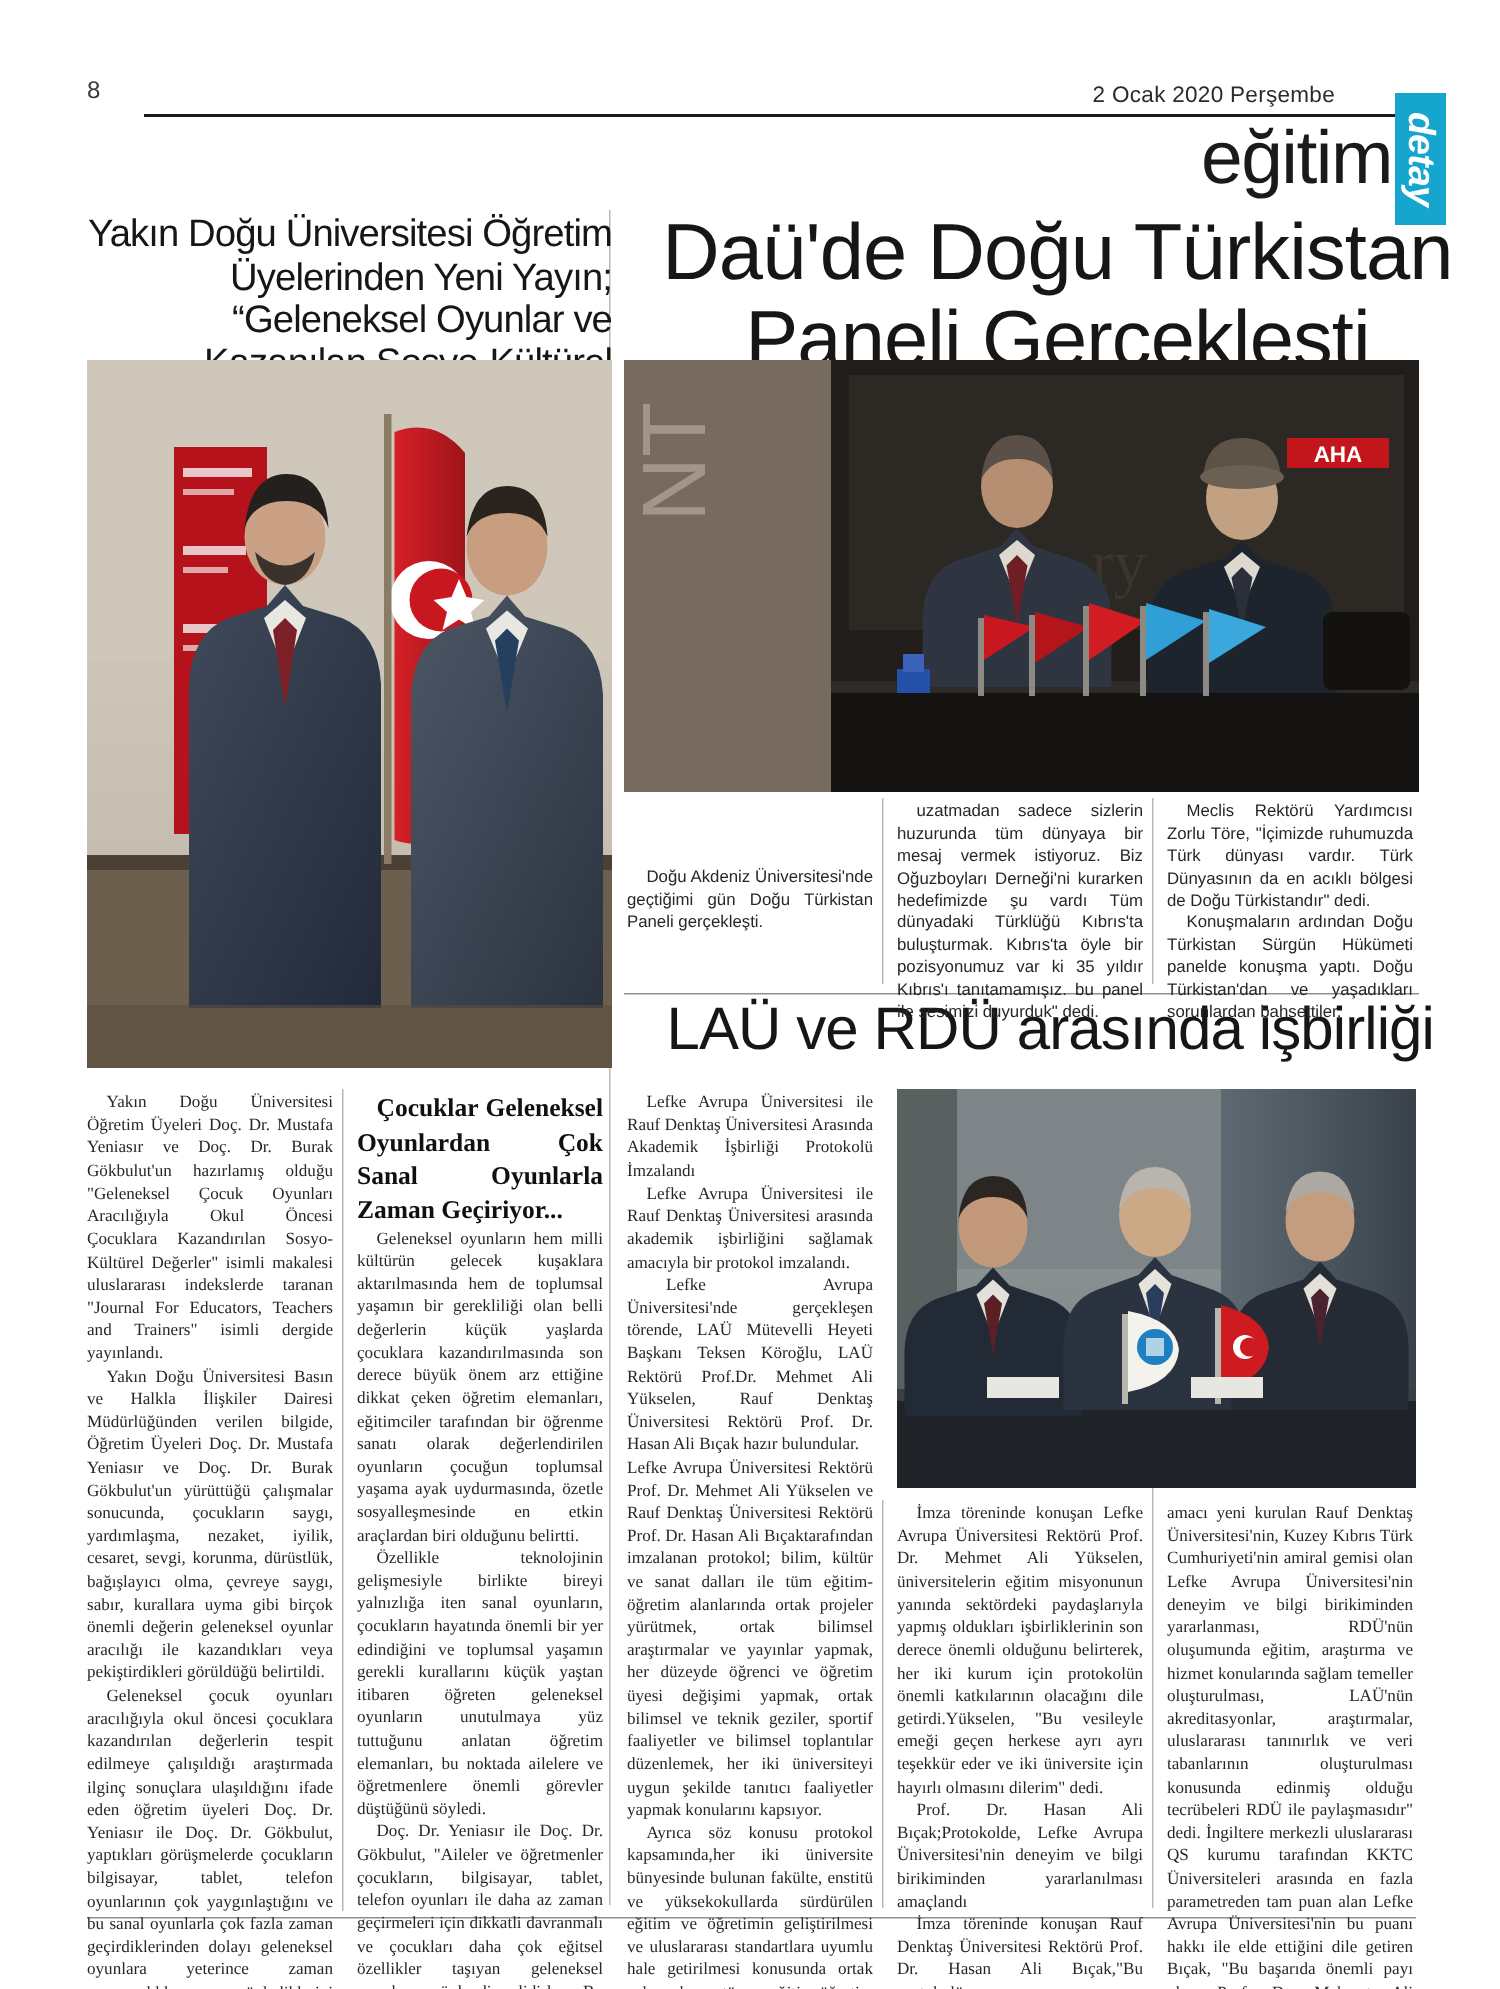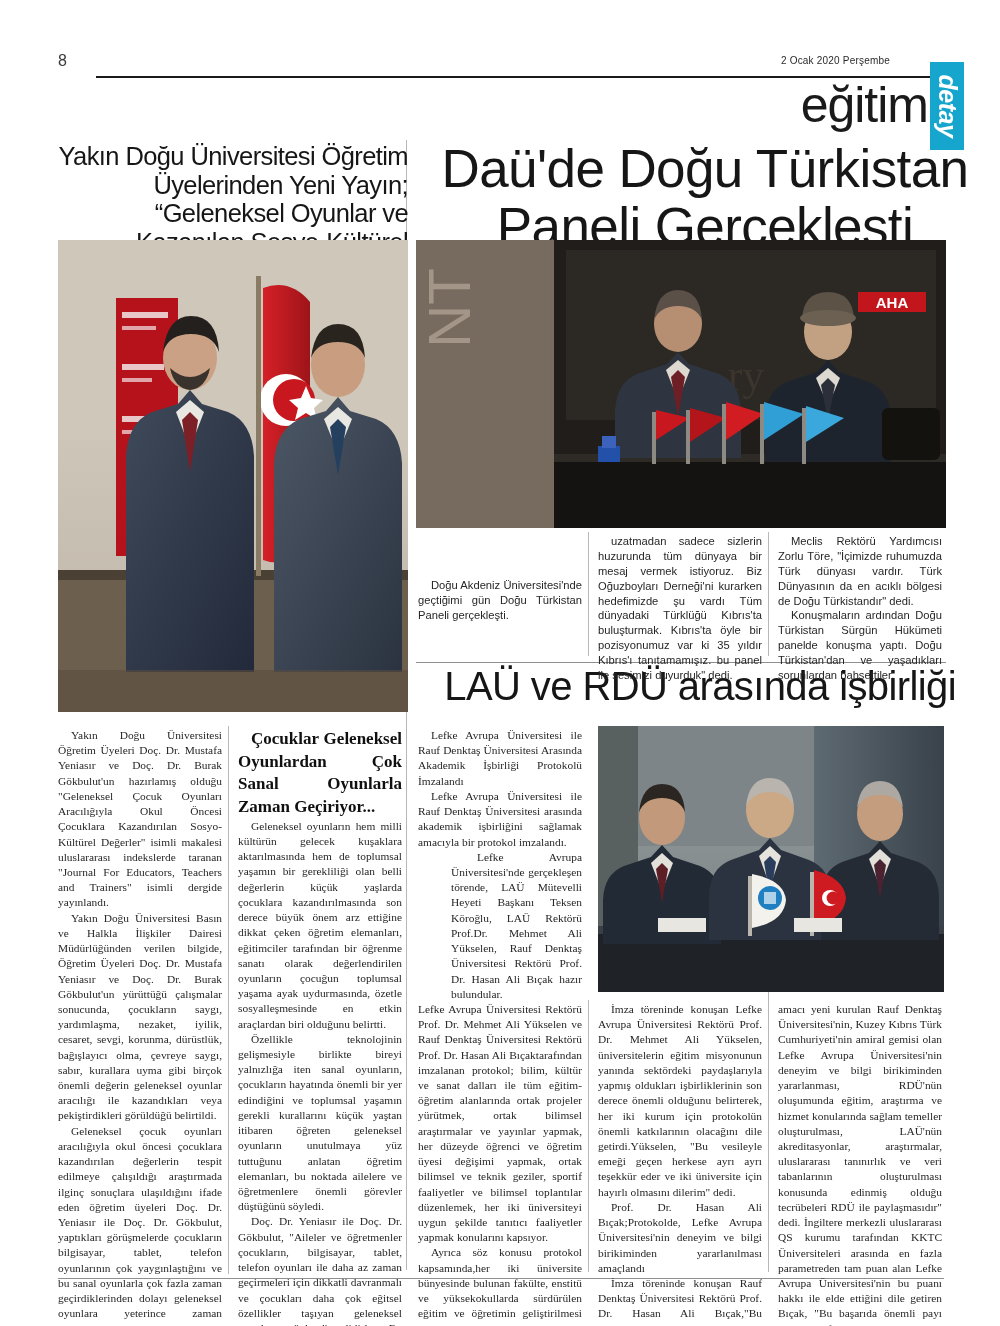--- a/index.html
+++ b/index.html
@@ -5,21 +5,21 @@
   html,body{margin:0;padding:0;background:#ffffff;}
   body{
     width:1000px;height:1326px;position:relative;overflow:hidden;
     font-family:"Liberation Sans",sans-serif;color:#1a1a1a;
   }
   .page{position:absolute;left:0;top:0;width:1000px;height:1326px;background:#fff;}
 
   
   .masthead{position:absolute;left:58px;top:52px;width:884px;height:26px;}
   .page-number{position:absolute;left:0;top:0;font-size:16px;color:#3a3a3a;letter-spacing:.5px;}
-  .date-line{position:absolute;right:52px;top:3px;font-size:10px;color:#2b2b2b;letter-spacing:.2px;white-space:nowrap;}
+  .date-line{position:absolute;right:52px;top:3px;font-size:15px;color:#2b2b2b;letter-spacing:.2px;white-space:nowrap;}
   .rule-top{position:absolute;left:38px;top:24px;width:846px;height:2px;background:#1a1a1a;}
 
   .section-title{
     position:absolute;right:72px;top:80px;
     font-size:50px;font-weight:400;letter-spacing:-1px;color:#1a1a1a;line-height:1;
     font-family:"Liberation Sans",sans-serif;
   }
   .detay-logo{
     position:absolute;right:36px;top:62px;width:34px;height:88px;background:#16a5cd;
   }
@@ -43,21 +43,21 @@
   .hl-daude{position:absolute;left:435px;top:140px;width:540px;text-align:center;font-size:53px;line-height:1.1;}
   .hl-lau{position:absolute;left:416px;top:664px;width:540px;text-align:right;font-size:40px;}
 
   
   .photo{position:absolute;overflow:hidden;background:#777;}
 
   
   .col{position:absolute;font-size:11.4px;line-height:1.335;text-align:justify;color:#262626;}
   .col p{margin:0;text-indent:13px;font-family:Liberation Serif, serif;}
   .col p.noind{text-indent:0;}
-  .col p.lead{text-indent:26px;margin-left:33px;}
+  .col p.lead{text-indent:26px;}
   .subhead{font-weight:700;text-indent:0;margin:0 0 1px 0;font-size:17px;color:#101010;}
   .cap{position:absolute;font-size:11.2px;line-height:1.33;text-align:justify;color:#262626;}
   .cap p{margin:0;text-indent:13px;}
 </style>
 </head>
 <body>
 
 <div class="page">
 
   <div class="masthead">

